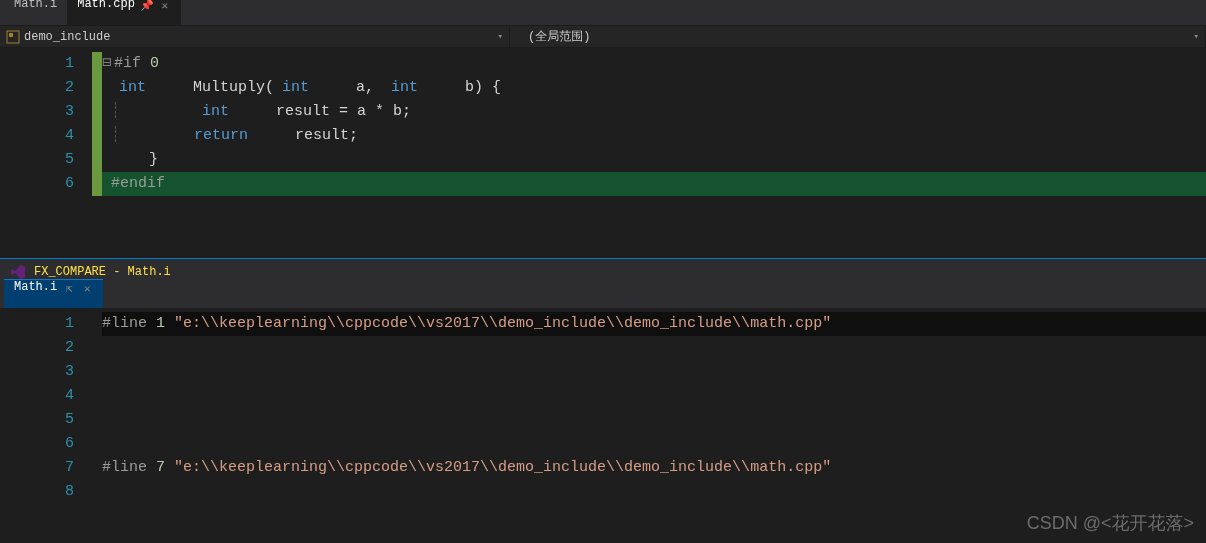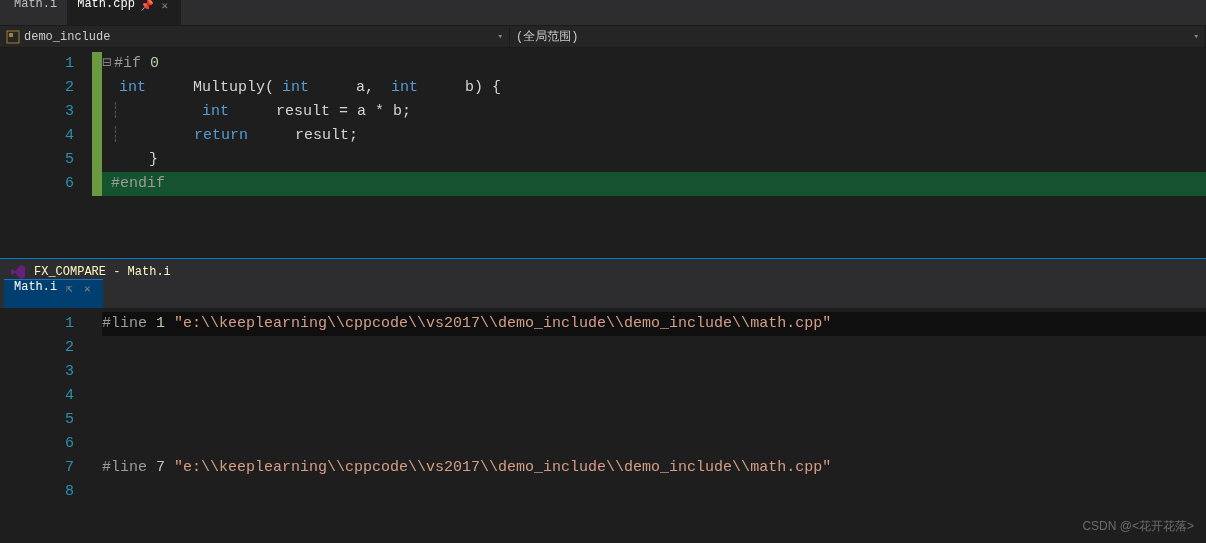--- a/index.html
+++ b/index.html
@@ -45,20 +45,21 @@
   }
   
   .nav-bar {
     height:22px;
     background:#252526;
     display:flex;
     align-items:center;
     font-size:12px;
     color:#cccccc;
     border-bottom:1px solid #1b1b1c;
+    gap:12px;
   }
   .dropdown {
     height:100%;
     display:flex;
     align-items:center;
     justify-content:space-between;
     padding:0 6px;
     border-right:1px solid #1b1b1c;
     cursor:pointer;
   }
@@ -110,21 +111,21 @@
   
   .pane2-title {
     height:26px;
     background:#2d2d30;
     border-top:1px solid #007acc;
     display:flex;
     align-items:center;
     gap:8px;
     padding-left:10px;
     font-size:12px;
-    color:#fef9c3;
+    color:#fde047;
   }
   .vs-icon { width:16px;height:16px; display:inline-flex;align-items:center;justify-content:center; }
   .pane2-tabstrip {
     height:24px;
     background:#2d2d30;
     display:flex;
     align-items:flex-end;
     padding-left:4px;
   }
   .pane2-tabstrip .tab {
@@ -139,21 +140,21 @@
     display:flex;
     overflow:hidden;
   }
   .editor2 .gutter { }
   .editor2 .code .code-line.cur-line { background:#0f0f10; }
   .watermark {
     position:absolute;
     right:12px;
     bottom:8px;
     color:#7a7a7a;
-    font-size:12px;
+    font-size:18px;
     font-family:sans-serif;
     opacity:.85;
   }
   .main { display:flex; flex-direction:column; height:100%; }
 </style>
 </head>
 <body>
 
 <div class="main">
 

